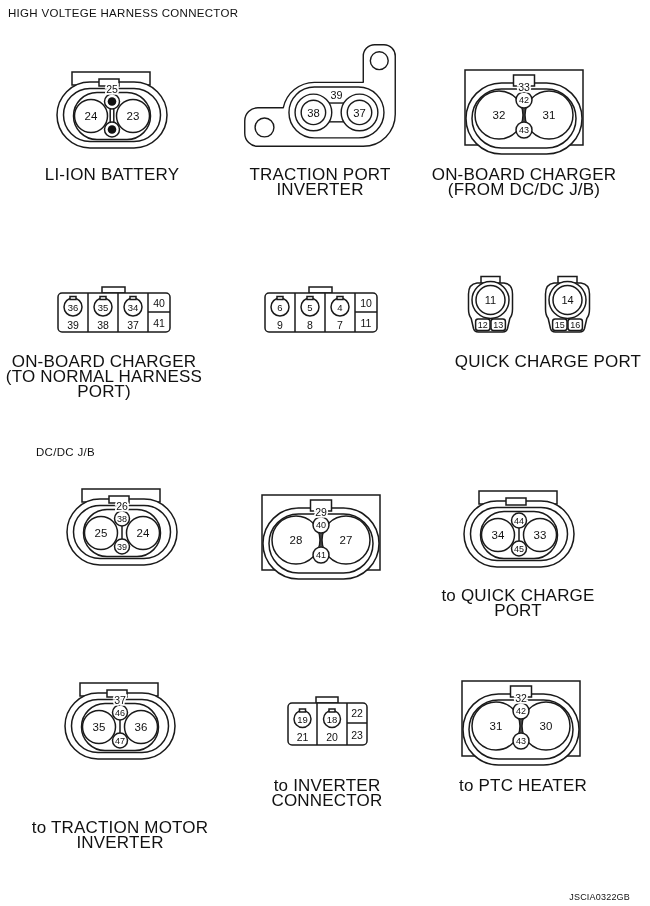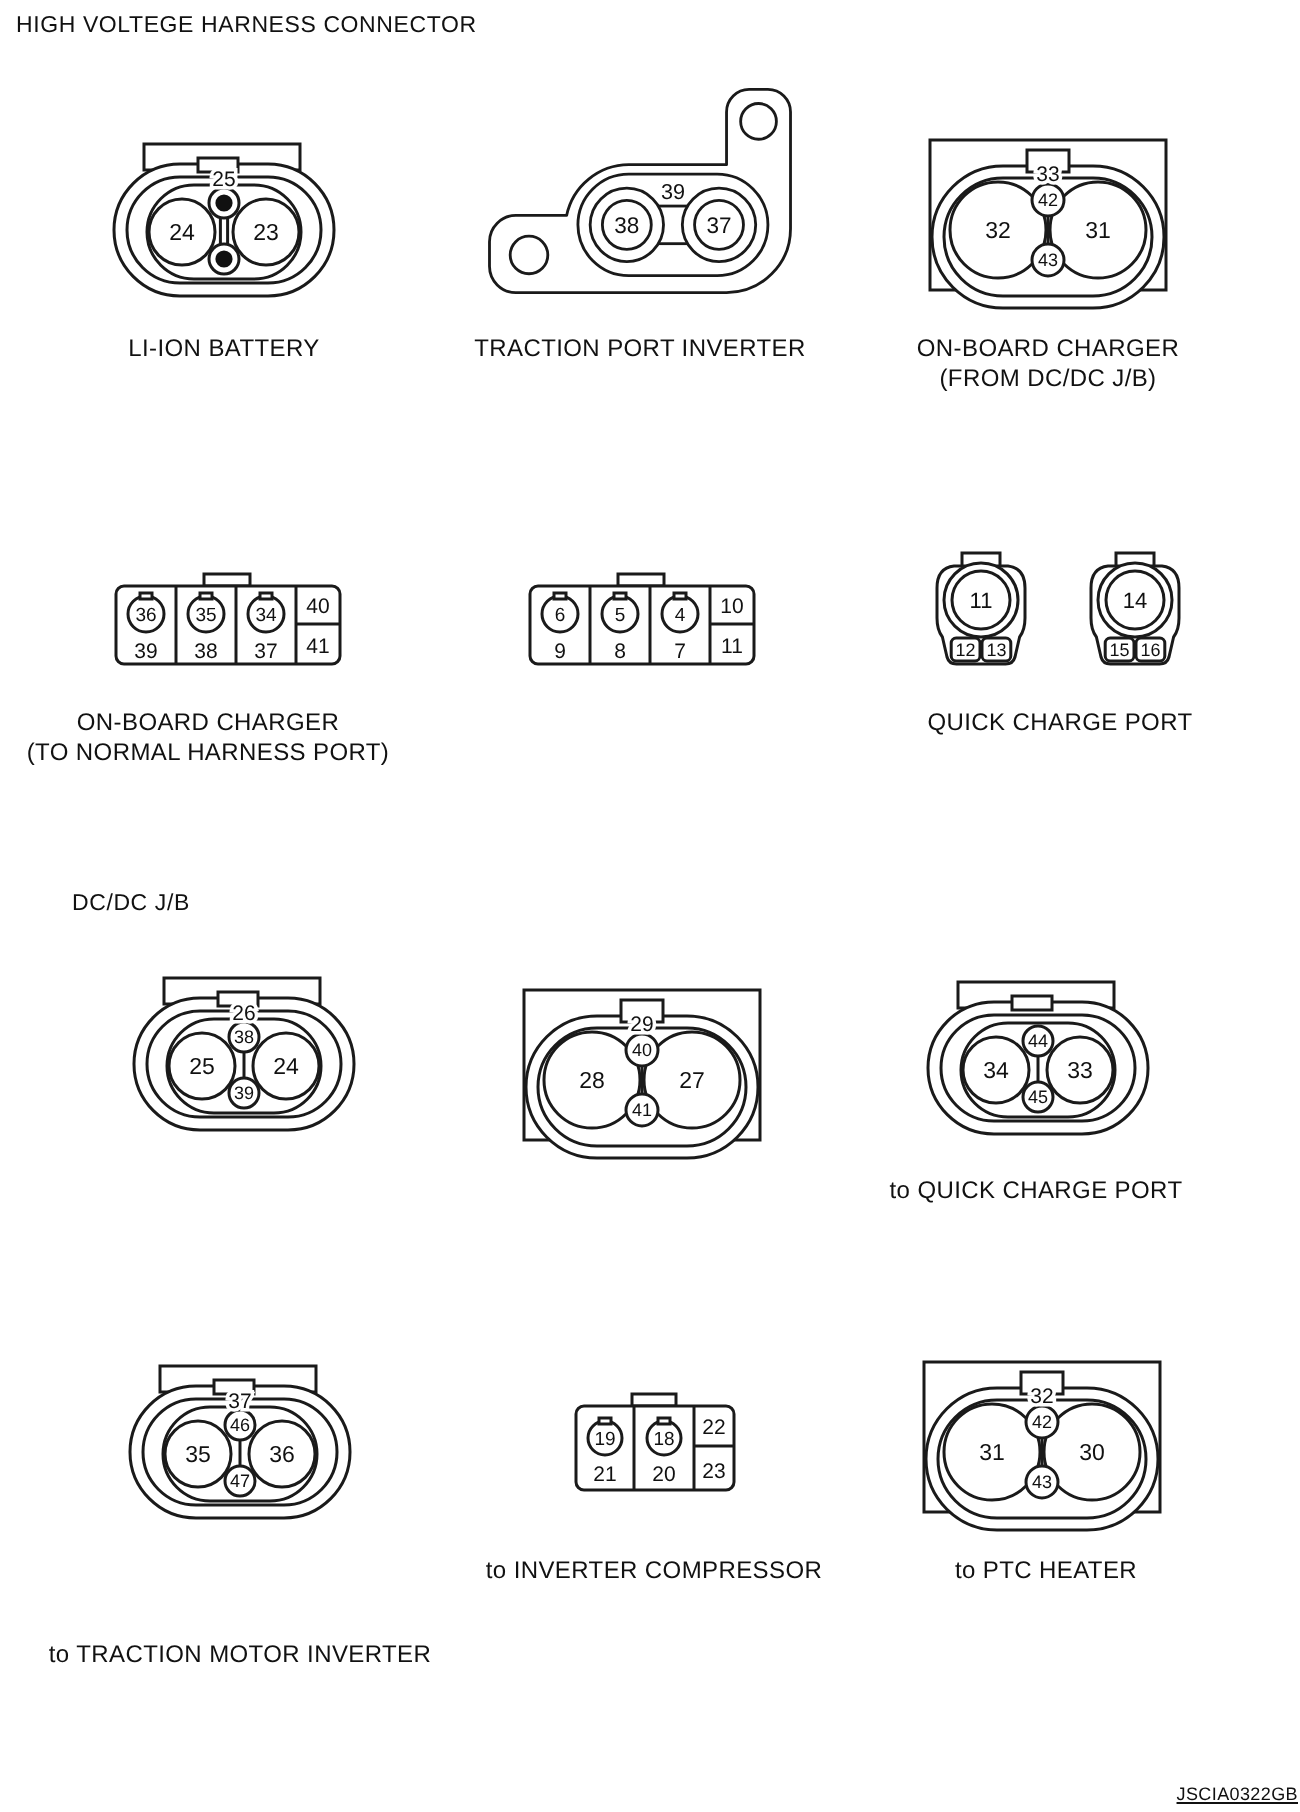--- a/index.html
+++ b/index.html
@@ -1,20 +1,20 @@
 <!DOCTYPE html>
 <html><head>
 <meta charset="utf-8">
 <style>
   html,body{margin:0;padding:0;background:#fff;}
   .page{position:relative;width:650px;height:906px;background:#fff;overflow:hidden;
         font-family:"Liberation Sans",sans-serif;color:#111;}
   .ttl{position:absolute;font-size:11.5px;letter-spacing:.3px;white-space:nowrap;}
-  .lbl{position:absolute;width:200px;text-align:center;font-size:12px;line-height:15px;letter-spacing:.2px;}
-  .code{position:absolute;right:1px;top:892px;font-size:9px;letter-spacing:.2px;text-decoration:underline;}
+  .lbl{position:absolute;width:200px;text-align:center;font-size:17px;line-height:15px;letter-spacing:.2px;}
+  .code{position:absolute;right:20px;top:892px;font-size:9px;letter-spacing:.2px;}
   svg{position:absolute;overflow:visible;}
   svg *{stroke:#1a1a1a;stroke-width:1.5;fill:none;}
   svg text{stroke:none;fill:#111;font-family:"Liberation Sans",sans-serif;text-anchor:middle;}
   svg .wf{fill:#fff;}
   svg .dot{fill:#111;stroke:none;}
   svg .halo{paint-order:stroke;stroke:#fff;stroke-width:3.5px;}
   svg .f9{font-size:9px;} svg .f95{font-size:9.5px;} svg .f10{font-size:10.5px;}
   svg .f11{font-size:11px;} svg .f115{font-size:11.5px;} svg .f12{font-size:12px;}
 </style>
 </head>
@@ -149,21 +149,21 @@
       <path class="wf" stroke-linejoin="round" d="M 1.5 18 Q 1.5 8 10 7 L 37 7 Q 45.5 8 45.5 18 L 45.5 33 Q 45.5 39 42.8 42.5 L 40.5 52.5 Q 39.5 56 35.8 56 L 11.2 56 Q 7.5 56 6.5 52.5 L 4.2 42.5 Q 1.5 39 1.5 33 Z"></path>
       <circle class="wf" cx="23.5" cy="24" r="18.5"></circle>
         <circle cx="23.5" cy="24" r="14.5"></circle>
       <rect class="wf" x="8.6" y="43" width="14.4" height="11.5" rx="2.5"></rect>
       <rect class="wf" x="24" y="43" width="14.4" height="11.5" rx="2.5"></rect>
       <text class="f11" x="23.5" y="28">14</text>
       <text class="f9" x="15.8" y="51.8">15</text>
       <text class="f9" x="31.2" y="51.8">16</text>
     </g>
   </svg>
-  <div class="lbl" style="left:430px;top:354px">QUICK CHARGE PORT</div>
+  <div class="lbl" style="left:448px;top:354px">QUICK CHARGE PORT</div>
 
   <div class="ttl" style="left:36px;top:446px">DC/DC J/B</div>
 
   <svg style="left:66px;top:488px" width="112" height="82" viewBox="0 0 112 82">
     <rect x="16" y="1" width="78" height="13"></rect>
     <rect class="wf" x="1" y="11" width="110" height="66" rx="33"></rect>
     <rect class="wf" x="43" y="8" width="20" height="7"></rect>
     <rect x="7.5" y="17.5" width="97" height="53" rx="26.5"></rect>
     <rect x="17.5" y="21.5" width="77" height="47" rx="23.5"></rect>
     <circle class="wf" cx="35" cy="45" r="16.5"></circle>
@@ -242,21 +242,21 @@
       <circle class="wf" cx="52" cy="23" r="8.5"></circle>
     <rect class="wf" x="19.5" y="13" width="6" height="3"></rect>
       <rect class="wf" x="49" y="13" width="6" height="3"></rect>
     <text class="f95" x="22.5" y="26.5">19</text>
     <text class="f95" x="52" y="26.5">18</text>
     <text class="f10" x="22.5" y="44.5">21</text>
     <text class="f10" x="52" y="44.5">20</text>
     <text class="f10" x="77" y="21">22</text>
     <text class="f10" x="77" y="43">23</text>
   </svg>
-  <div class="lbl" style="left:227px;top:778px">to INVERTER COMPRESSOR</div>
+  <div class="lbl" style="left:227px;top:778px">to INVERTER CONNECTOR</div>
 
   <svg style="left:460px;top:680px" width="122" height="88" viewBox="0 0 122 88">
     <rect x="2" y="1" width="118" height="75"></rect>
     <rect class="wf" x="3" y="14" width="116" height="71" rx="35.5"></rect>
     <rect class="wf" x="50.5" y="6" width="21" height="11"></rect>
     <rect x="9" y="20" width="104" height="59" rx="29.5"></rect>
     <circle class="wf" cx="36" cy="46" r="24"></circle>
       <circle class="wf" cx="86" cy="46" r="24"></circle>
     <line x1="61" y1="39" x2="61" y2="53"></line>
     <circle class="wf" cx="61" cy="31" r="8"></circle>

